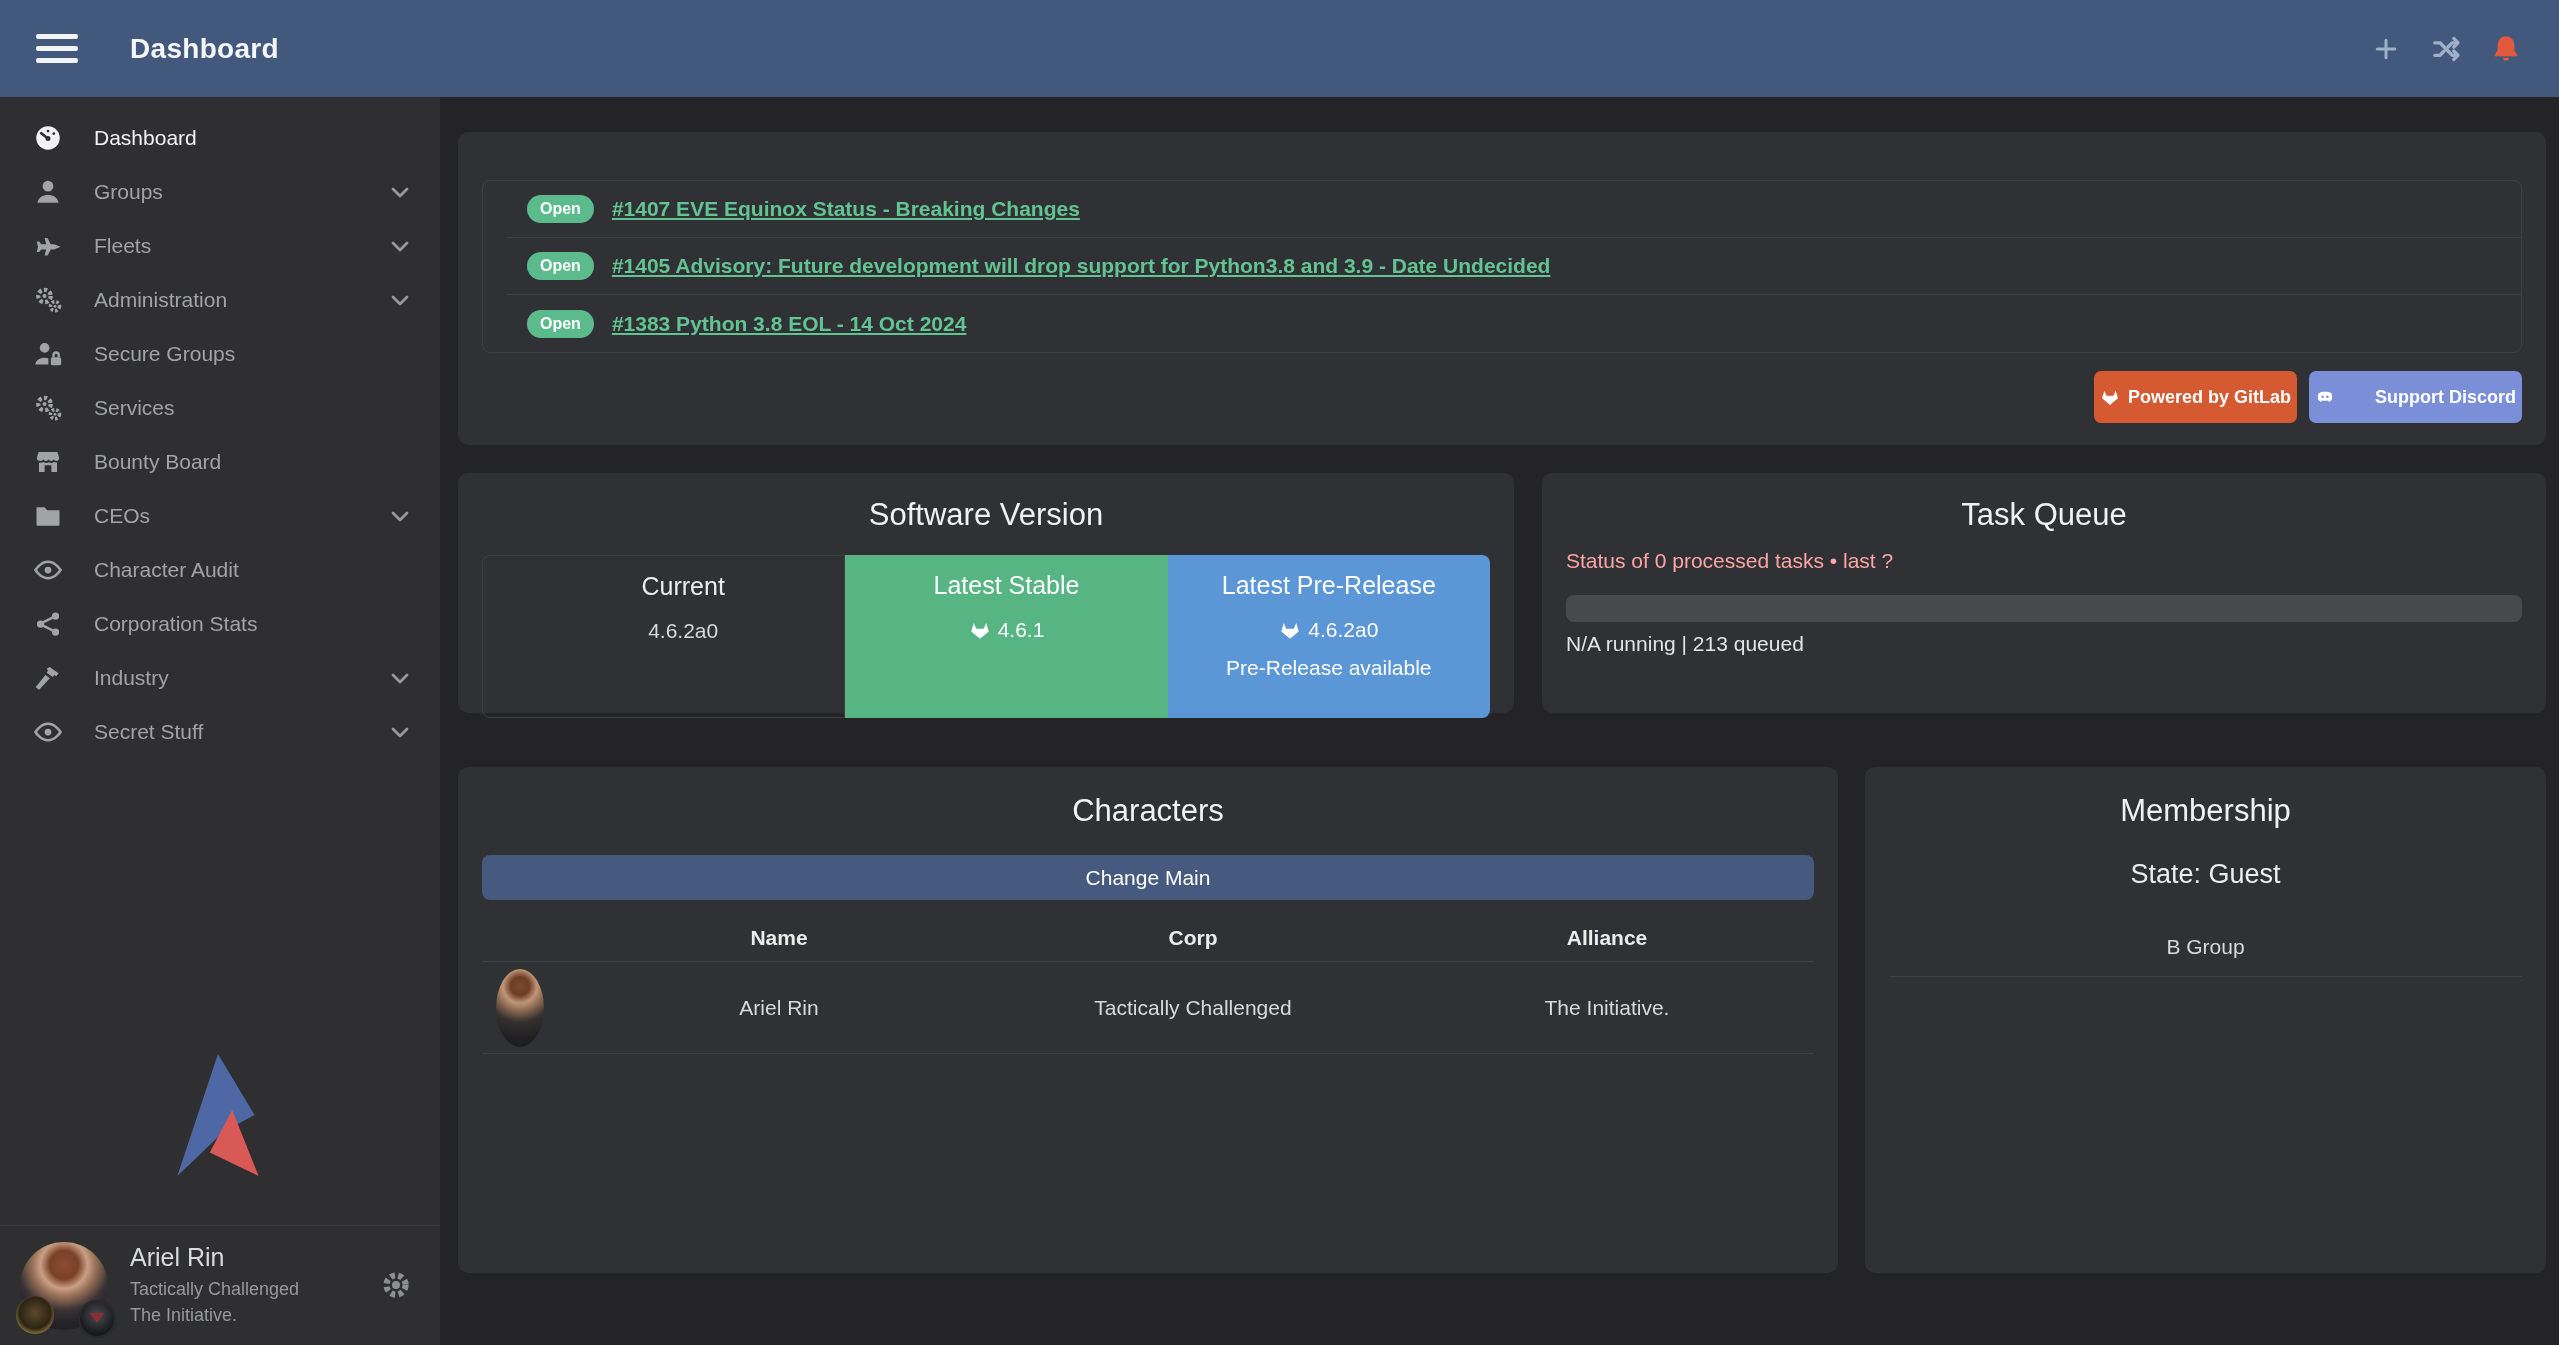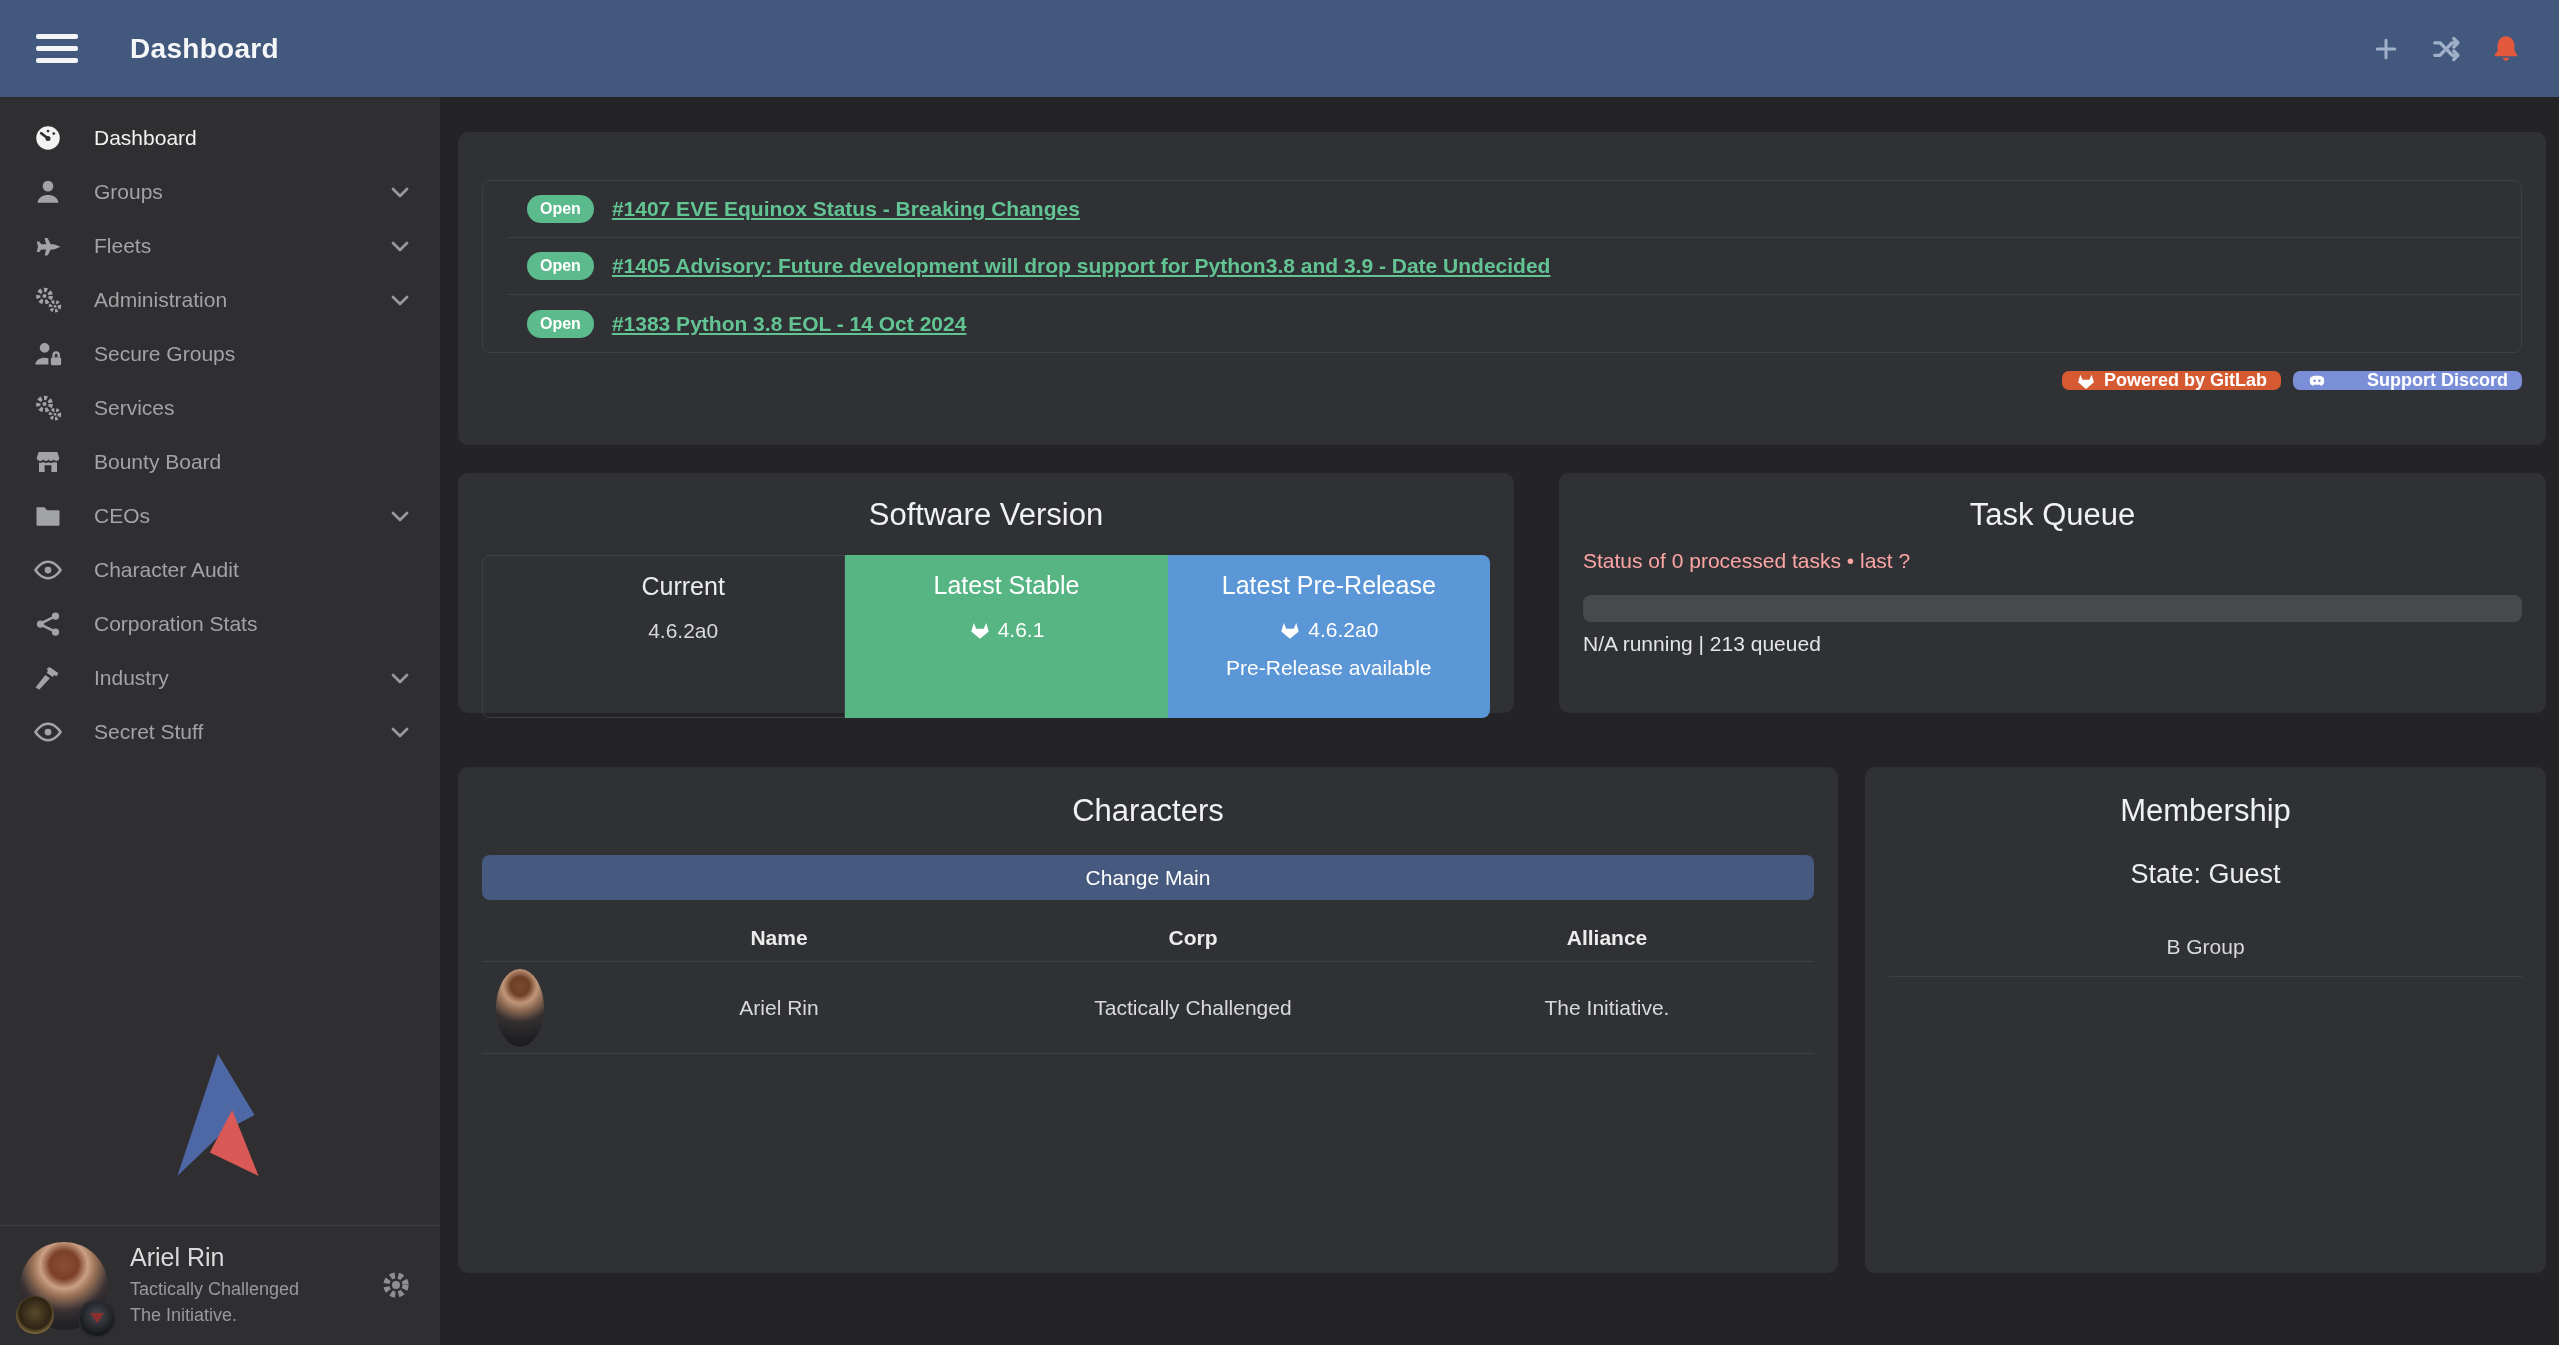--- a/index.html
+++ b/index.html
@@ -55,28 +55,28 @@
   .panel-title { text-align:center; font-size:31px; font-weight:500; color:#f0f1f2; }
 
   
   .panel-notif { height:313px; padding:26px 24px 0; }
   .notif-list { margin-top:22px; border:1px solid #3e4043; border-radius:8px; overflow:hidden;padding-left:24px; }
   .notif-item { display:flex; align-items:center; height:57px; padding:0 20px; border-bottom:1px solid #3e4043; }
   .notif-item:last-child { border-bottom:none; }
   .badge-open { background:#5cbb8c; color:#fff; font-size:16px; font-weight:700; padding:5px 13px; border-radius:14px; margin-right:18px; flex:none; }
   .notif-link { color:#63c493; font-size:21px; font-weight:600; text-decoration:underline; cursor:pointer; }
   .notif-badges { display:flex; justify-content:flex-end; gap:12px; margin-top:18px; }
-  .pill { display:flex; align-items:center; gap:8px; height:19px; padding:0 14px; border-radius:7px;
+  .pill { display:flex; align-items:center; gap:8px; height:52px; padding:0 6px; border-radius:7px;
     color:#fff; font-size:18px; font-weight:700; cursor:pointer; }
   .pill svg { width:20px; height:20px; }
   .pill.gitlab { background:#d65a31; }
   .pill.discord { background:#7b8fd9;gap:40px; }
 
   
-  .row2 { display:flex; gap:45px; margin-top:28px; }
+  .row2 { display:flex; gap:28px; margin-top:28px; }
   .panel-sv { width:1056px; height:240px; padding:24px 24px 0; }
   .sv-cells { display:flex; margin-top:22px; height:163px; }
   .sv-cell { flex:1; text-align:center; padding-top:16px; }
   .sv-cell.current { border:1px solid #3e4043; border-radius:8px 0 0 8px;padding-left:39px; }
   .sv-cell.stable { background:#57b584; color:#fff; }
   .sv-cell.prerel { background:#5b96d6; color:#fff; border-radius:0 8px 8px 0; }
   .sv-name { font-size:25px; font-weight:500; color:#eceded; margin-bottom:18px; }
   .sv-cell.stable .sv-name, .sv-cell.prerel .sv-name { color:#fff; }
   .sv-version { font-size:21px; display:flex; align-items:center; justify-content:center; gap:7px; }
   .sv-version svg { width:22px; height:22px; }

